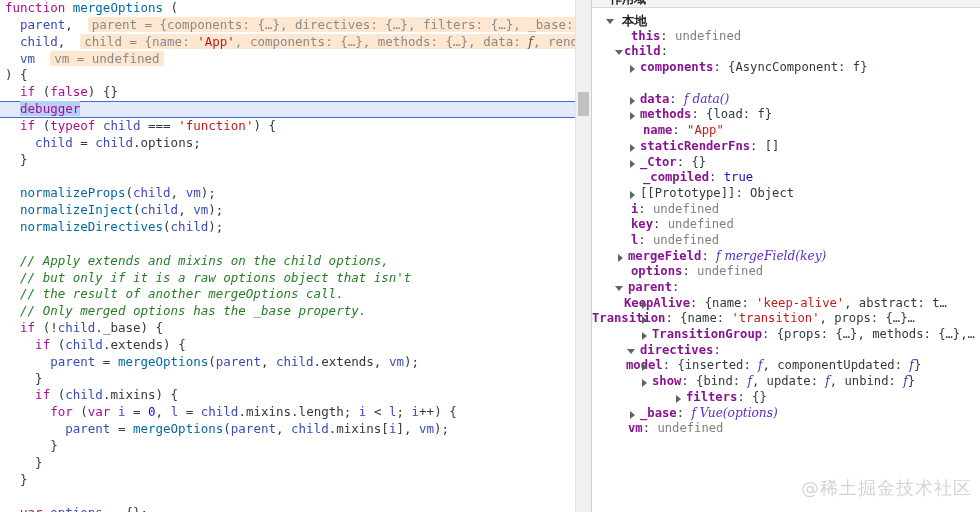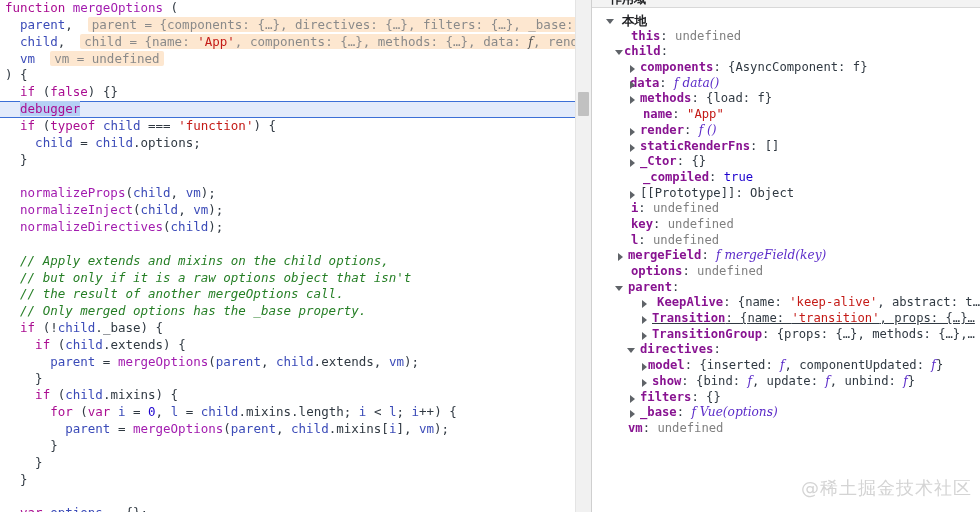--- a/index.html
+++ b/index.html
@@ -51,21 +51,21 @@
     border-top: 1px solid #3c6fd6;
     border-bottom: 1px solid #3c6fd6;
     height: 14.85px;
     line-height: 14.85px;
   }
   .sel { background: #b6d0f5; }
 
   
   .kw   { color: #aa0d91; }
   .id   { color: #3b4bb8; }
-  .fn   { color: #a21caf; }
+  .fn   { color: #0369a1; }
   .str  { color: #c41a16; }
   .num  { color: #1c00cf; }
   .cmt  { color: #267f26; font-style: italic; }
   .pl   { color: #303942; }
   .op   { color: #303942; }
   .prop { color: #303942; }
 
   
   .hint {
     background: #fde7d0;
@@ -283,38 +283,34 @@
       <div class="tree-row" style="padding-left:32px;">
         <span class="tw-tri tri-open" style="left:23px;"></span>
         <span class="tname">child</span><span class="tval">:</span>
       </div>
 
       <div class="tree-row" style="padding-left:48px;">
         <span class="tw-tri tri-closed" style="left:38px;"></span>
         <span class="tname">components</span><span class="tval">: </span><span class="tval">{AsyncComponent: f}</span>
       </div>
 
-      <div class="tree-row" style="padding-left:38px;">
+      <div class="tree-row" style="padding-left:48px;margin-top:16px;">
         <span class="tw-tri tri-closed" style="left:38px;"></span>
         <span class="tname">data</span><span class="tval">: </span><span class="tfn">f data()</span>
       </div>
 
       <div class="tree-row" style="padding-left:48px;">
         <span class="tw-tri tri-closed" style="left:38px;"></span>
         <span class="tname">methods</span><span class="tval">: </span><span class="tval">{load: f}</span>
       </div>
 
       <div class="tree-row" style="padding-left:51px;">
         <span class="tname">name</span><span class="tval">: </span><span class="tstr">"App"</span>
       </div>
 
-      <div class="tree-row" style="padding-left:48px;">
-        <span class="tw-tri tri-closed" style="left:38px;"></span>
-        <span class="tname">render</span><span class="tval">: </span><span class="tfn">f ()</span>
-      </div>
 
       <div class="tree-row" style="padding-left:48px;">
         <span class="tw-tri tri-closed" style="left:38px;"></span>
         <span class="tname">staticRenderFns</span><span class="tval">: </span><span class="tval">[]</span>
       </div>
 
       <div class="tree-row" style="padding-left:48px;">
         <span class="tw-tri tri-closed" style="left:38px;"></span>
         <span class="tname">_Ctor</span><span class="tval">: </span><span class="tval">{}</span>
       </div>
@@ -348,51 +344,51 @@
       <div class="tree-row" style="padding-left:39px;">
         <span class="tname">options</span><span class="tval">: </span><span class="tundef">undefined</span>
       </div>
 
       <div class="tree-row" style="padding-left:36px;">
         <span class="tw-tri tri-open" style="left:23px;"></span>
         <span class="tname">parent</span><span class="tval">:</span>
       </div>
 
 
-      <div class="tree-row" style="padding-left:32px;text-align:right;">
+      <div class="tree-row" style="padding-left:32px;">
         <span class="tw-tri tri-closed" style="left:50px;"></span>
         <span class="tname">KeepAlive</span><span class="tval">: </span><span class="tval">{name: <span class="tstr">'keep-alive'</span>, abstract: t…</span>
       </div>
 
-      <div class="tree-row" style="padding-left:60px;text-decoration:underline;">
+      <div class="tree-row" style="">
         <span class="tw-tri tri-closed" style="left:50px;"></span>
         <span class="tname">Transition</span><span class="tval">: </span><span class="tval">{name: <span class="tstr">'transition'</span>, props: {…}…</span>
       </div>
 
       <div class="tree-row" style="padding-left:60px;">
         <span class="tw-tri tri-closed" style="left:50px;"></span>
         <span class="tname">TransitionGroup</span><span class="tval">: </span><span class="tval">{props: {…}, methods: {…},…</span>
       </div>
 
       <div class="tree-row" style="padding-left:48px;">
         <span class="tw-tri tri-open" style="left:35px;"></span>
         <span class="tname">directives</span><span class="tval">:</span>
       </div>
 
-      <div class="tree-row" style="padding-left:56px;">
+      <div class="tree-row" style="padding-left:34px;">
         <span class="tw-tri tri-closed" style="left:50px;"></span>
         <span class="tname">model</span><span class="tval">: </span><span class="tval">{inserted: <span class="tfnk">f</span>, componentUpdated: <span class="tfnk">f</span>}</span>
       </div>
 
       <div class="tree-row" style="padding-left:60px;">
         <span class="tw-tri tri-closed" style="left:50px;"></span>
         <span class="tname">show</span><span class="tval">: </span><span class="tval">{bind: <span class="tfnk">f</span>, update: <span class="tfnk">f</span>, unbind: <span class="tfnk">f</span>}</span>
       </div>
 
-      <div class="tree-row" style="padding-left:48px;">
+      <div class="tree-row" style="padding-left:48px;margin-left:46px;">
         <span class="tw-tri tri-closed" style="left:38px;"></span>
         <span class="tname">filters</span><span class="tval">: </span><span class="tval">{}</span>
       </div>
 
       <div class="tree-row" style="padding-left:48px;">
         <span class="tw-tri tri-closed" style="left:38px;"></span>
         <span class="tname">_base</span><span class="tval">: </span><span class="tfn">f Vue(options)</span>
       </div>
 
       <div class="tree-row" style="padding-left:36px;">

